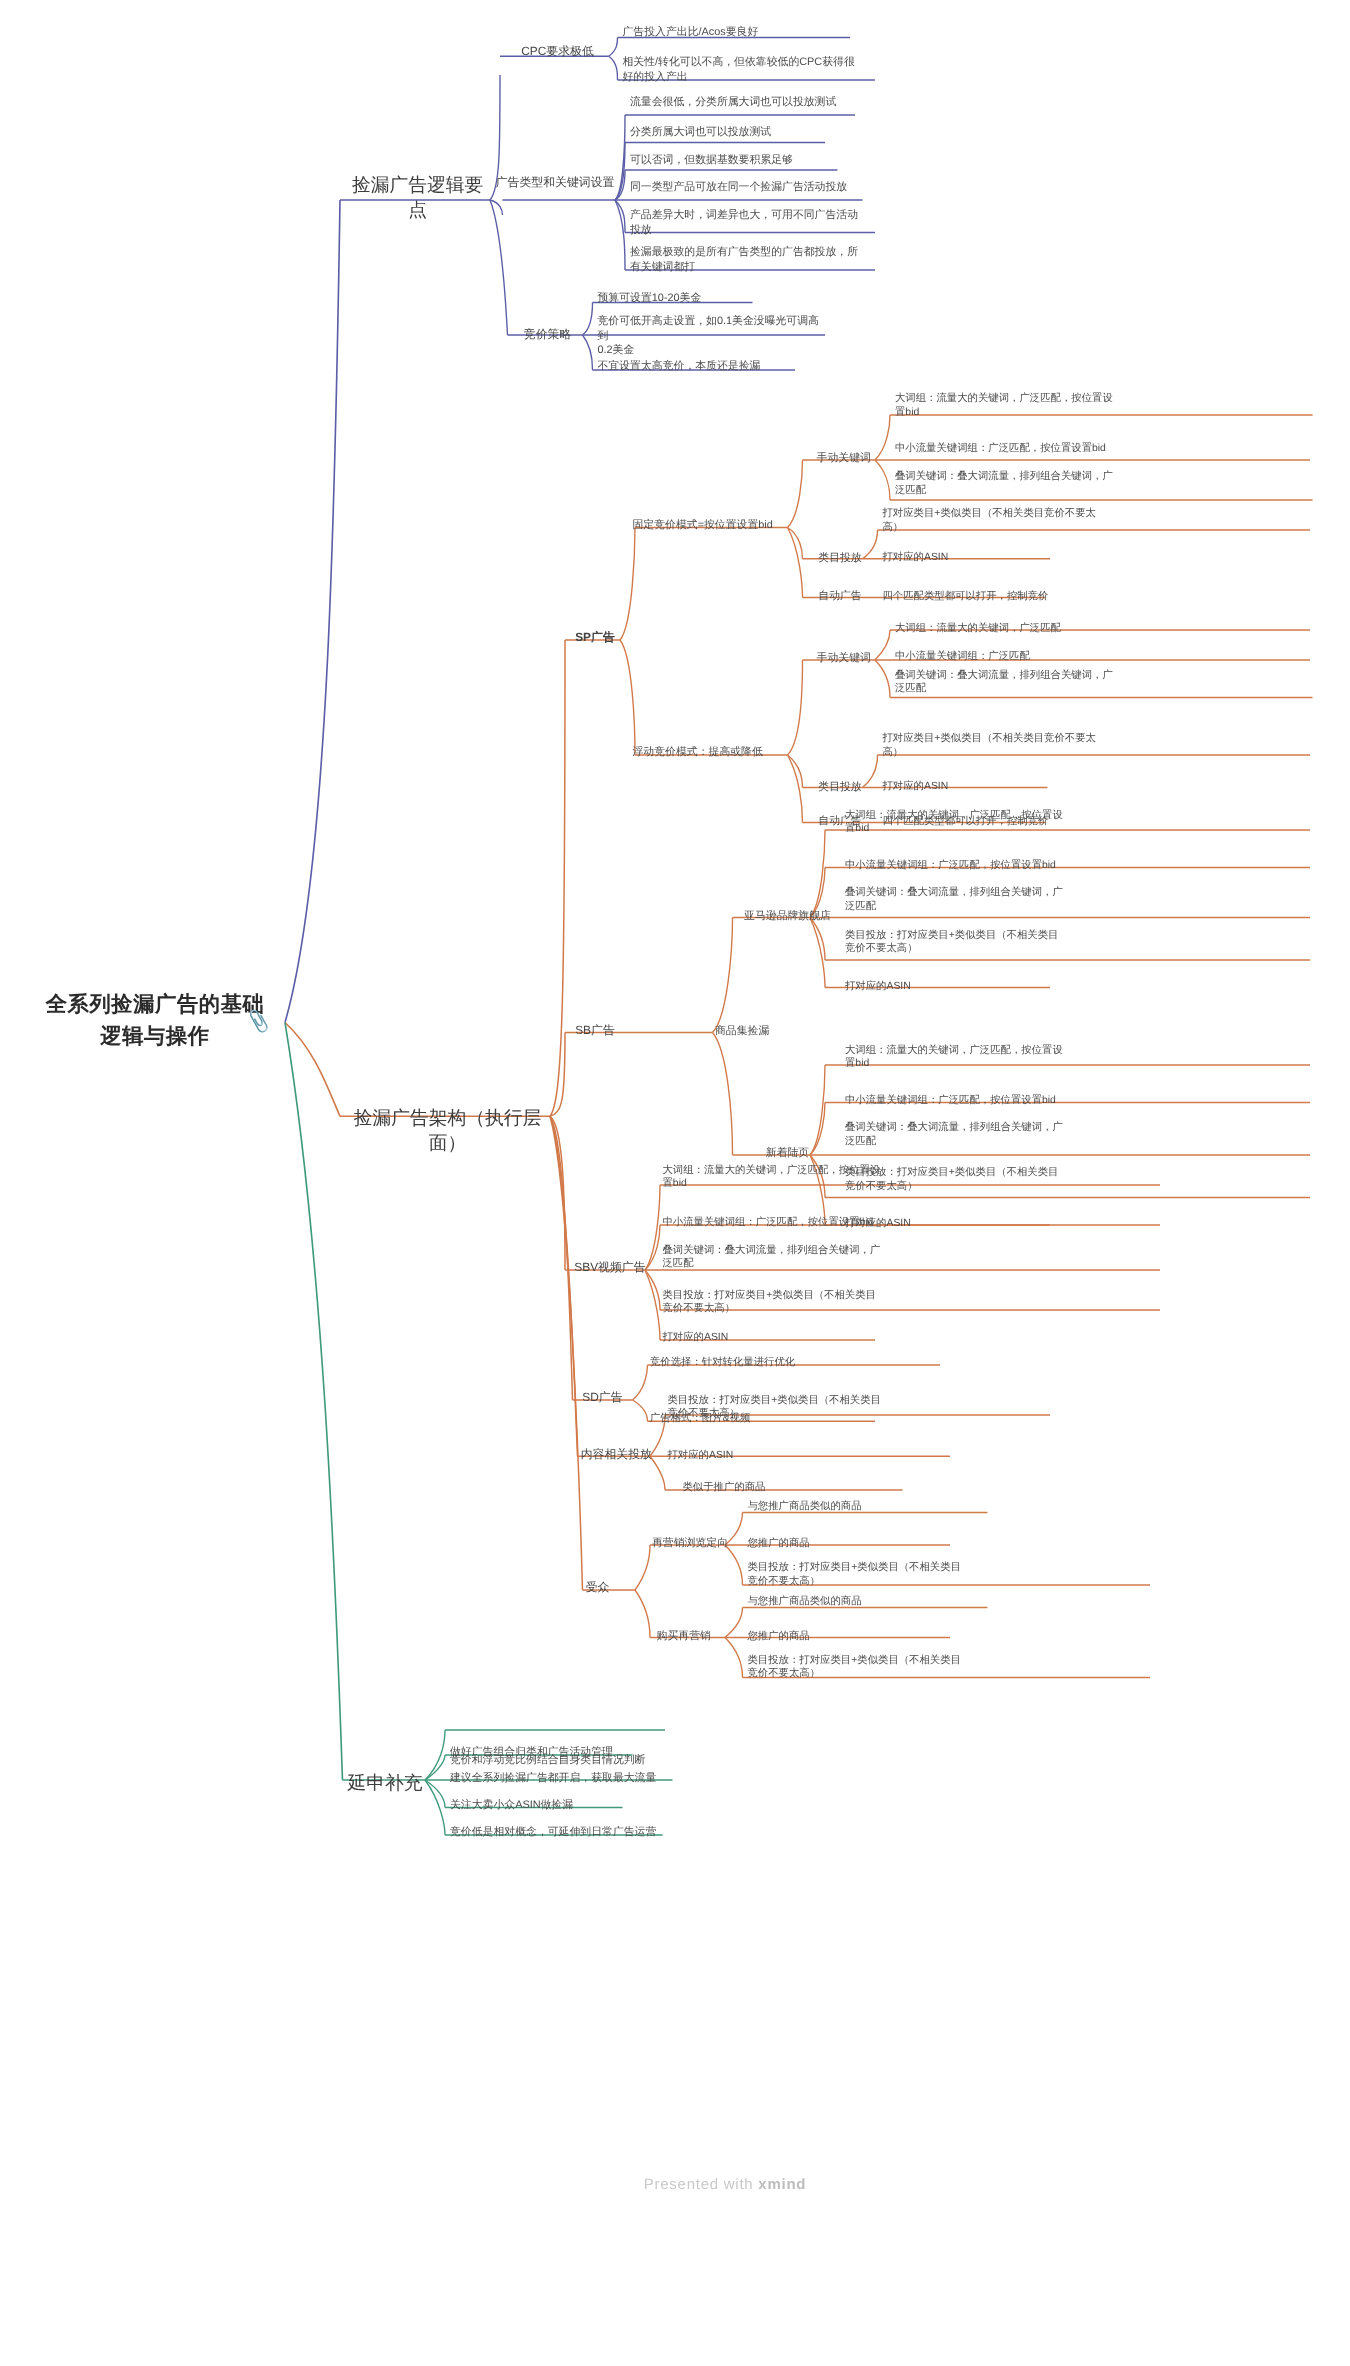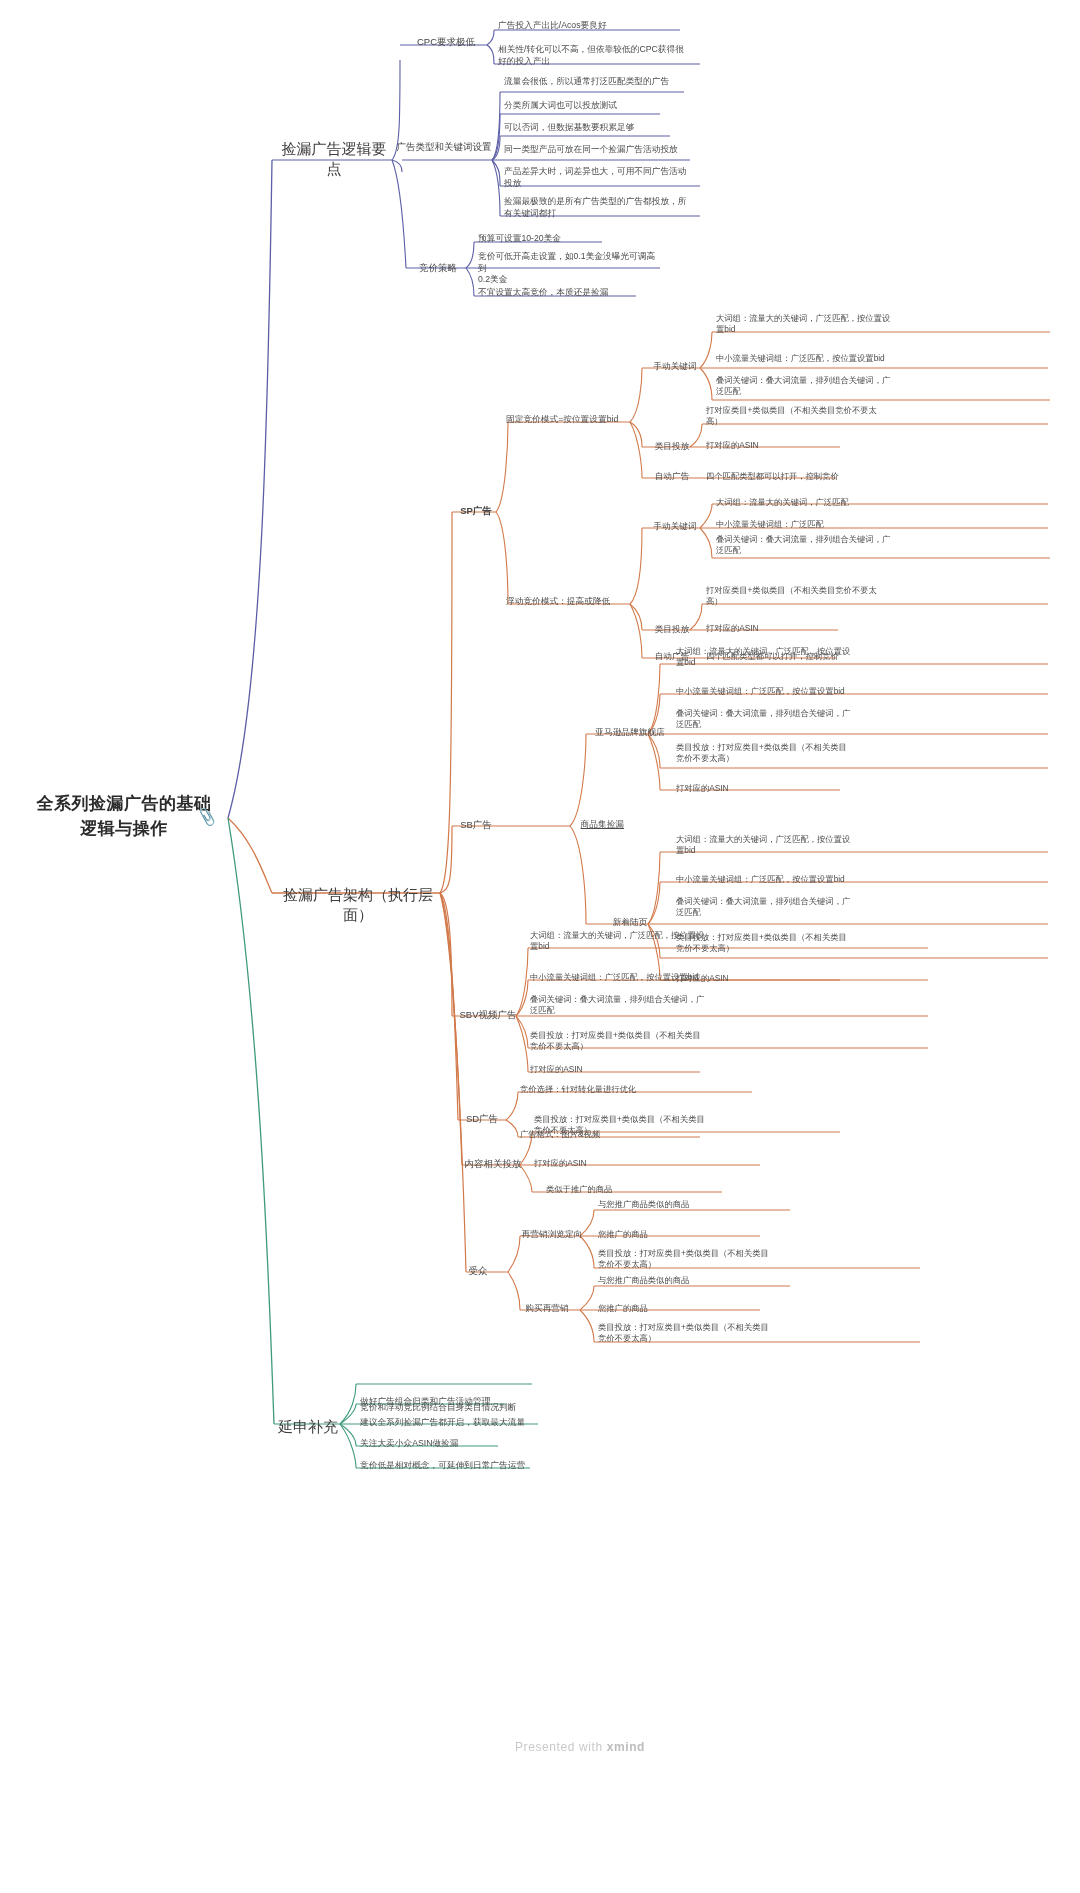--- a/index.html
+++ b/index.html
@@ -257,21 +257,21 @@
   <div class="clip-icon" style="left:198px; top:808px;">📎</div>
 
   <div class="node lvl1" style="left:276px; top:139px; width:116px;">捡漏广告逻辑要点</div>
 
   <div class="node lvl2" style="left:404px; top:36px; width:84px; text-align:center;">CPC要求极低</div>
   <div class="node lvl3" style="left:498px; top:20px; width:200px;">广告投入产出比/Acos要良好</div>
   <div class="node lvl3" style="left:498px; top:44px; width:212px;">相关性/转化可以不高，但依靠较低的CPC获得很
 好的投入产出</div>
 
   <div class="node lvl2" style="left:394px; top:141px; width:100px; text-align:center;">广告类型和关键词设置</div>
-  <div class="node lvl3" style="left:504px; top:76px; width:190px;">流量会很低，所以通常打泛匹配类型的广告</div>
+  <div class="node lvl3" style="left:504px; top:76px; width:190px;">流量会很低，分类所属大词也可以投放测试</div>
   <div class="node lvl3" style="left:504px; top:100px; width:190px;">分类所属大词也可以投放测试</div>
   <div class="node lvl3" style="left:504px; top:122px; width:190px;">可以否词，但数据基数要积累足够</div>
   <div class="node lvl3" style="left:504px; top:144px; width:200px;">同一类型产品可放在同一个捡漏广告活动投放</div>
   <div class="node lvl3" style="left:504px; top:166px; width:200px;">产品差异大时，词差异也大，可用不同广告活动
 投放</div>
   <div class="node lvl3" style="left:504px; top:196px; width:200px;">捡漏最极致的是所有广告类型的广告都投放，所
 有关键词都打</div>
 
   <div class="node lvl2" style="left:410px; top:262px; width:56px; text-align:center;">竞价策略</div>
   <div class="node lvl3" style="left:478px; top:233px; width:160px;">预算可设置10-20美金</div>
@@ -308,21 +308,21 @@
 
   <div class="node lvl3" style="left:644px; top:624px; width:56px; text-align:center;">类目投放</div>
   <div class="node lvl4" style="left:706px; top:585px; width:230px;">打对应类目+类似类目（不相关类目竞价不要太
 高）</div>
   <div class="node lvl4" style="left:706px; top:623px; width:140px;">打对应的ASIN</div>
 
   <div class="node lvl3" style="left:644px; top:651px; width:56px; text-align:center;">自动广告</div>
   <div class="node lvl4" style="left:706px; top:651px; width:230px;">四个匹配类型都可以打开，控制竞价</div>
 
   <div class="node lvl2" style="left:452px; top:819px; width:48px; text-align:center;">SB广告</div>
-  <div class="node lvl3" style="left:556px; top:819px; width:68px; text-align:right;text-decoration:underline;">商品集捡漏</div>
+  <div class="node lvl3" style="left:572px; top:819px; width:68px; text-align:left;">商品集捡漏</div>
 
   <div class="node lvl3" style="left:586px; top:727px; width:88px; text-align:center;">亚马逊品牌旗舰店</div>
   <div class="node lvl4" style="left:676px; top:646px; width:250px;">大词组：流量大的关键词，广泛匹配，按位置设
 置bid</div>
   <div class="node lvl4" style="left:676px; top:686px; width:250px;">中小流量关键词组：广泛匹配，按位置设置bid</div>
   <div class="node lvl4" style="left:676px; top:708px; width:250px;">叠词关键词：叠大词流量，排列组合关键词，广
 泛匹配</div>
   <div class="node lvl4" style="left:676px; top:742px; width:250px;">类目投放：打对应类目+类似类目（不相关类目
 竞价不要太高）</div>
   <div class="node lvl4" style="left:676px; top:783px; width:160px;">打对应的ASIN</div>

